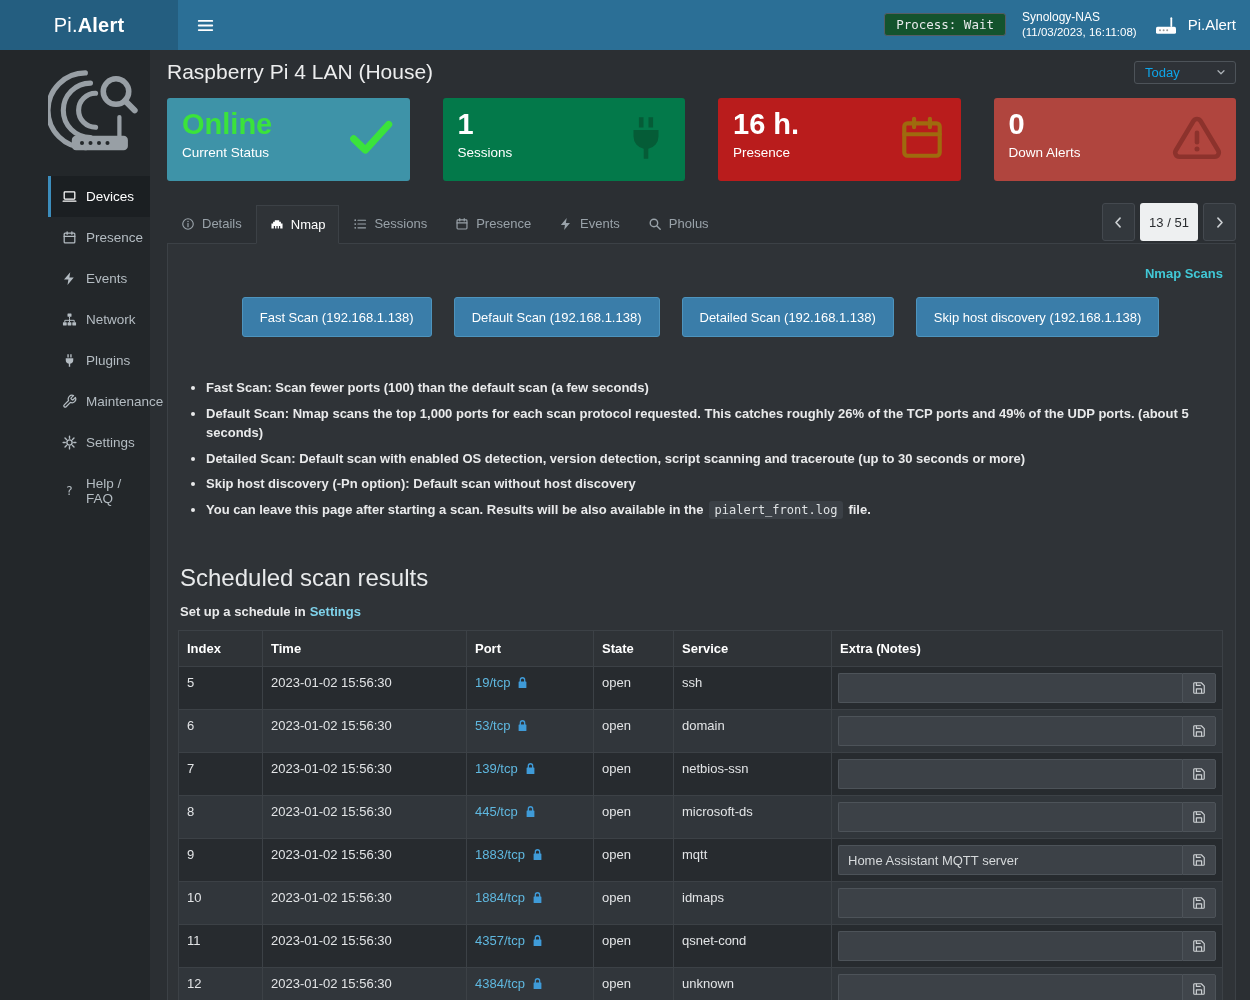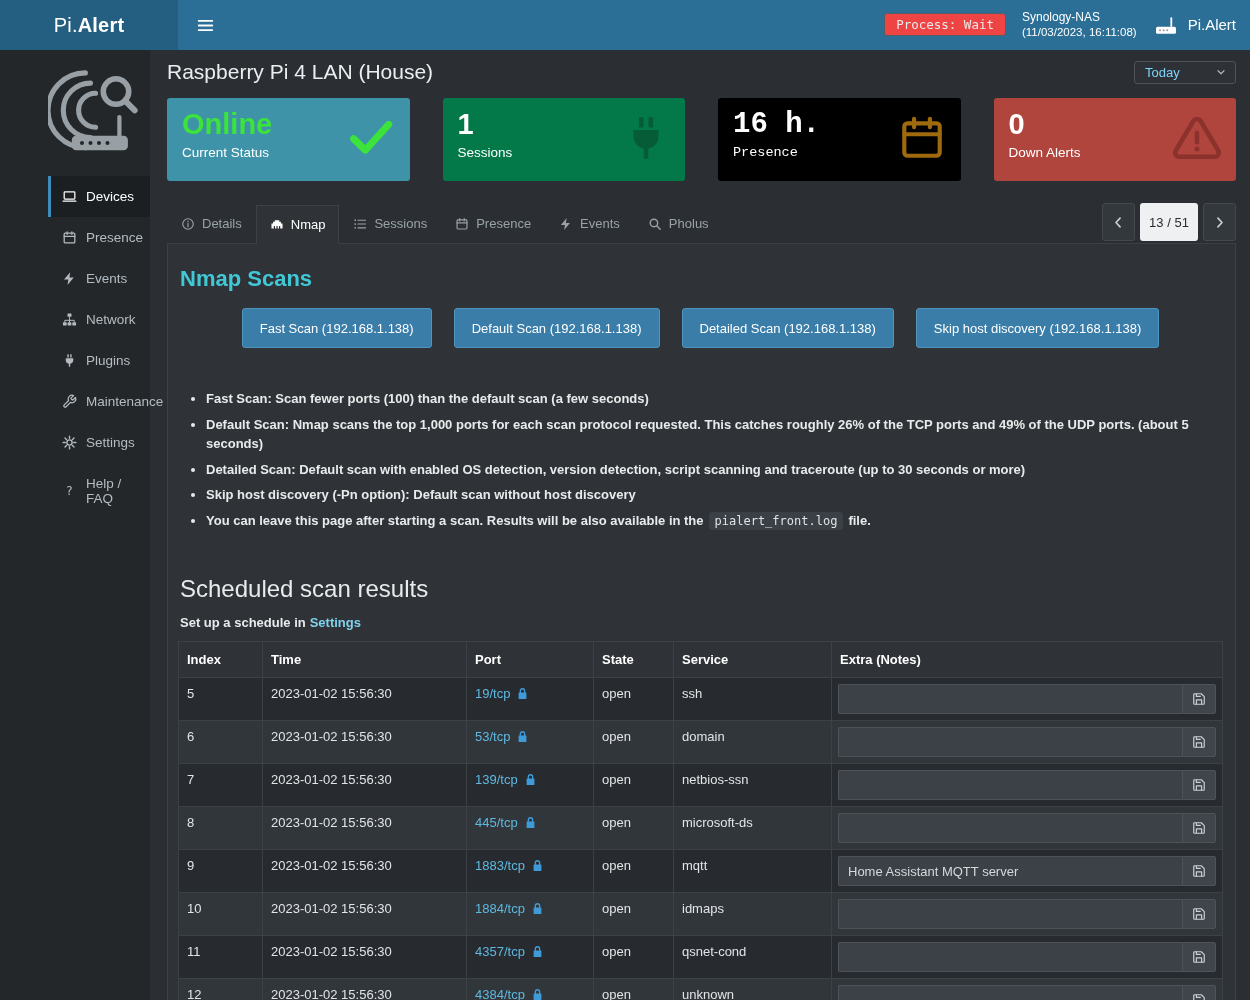--- a/index.html
+++ b/index.html
@@ -18,21 +18,21 @@
   
   .header { height:50px; flex:none; display:flex; }
   .brand { width:178px; flex:none; background:#245e80; color:#fff; font-size:20px;
            display:flex; align-items:center; justify-content:center; letter-spacing:.2px; }
   .brand b { font-weight:700; }
   .navbar { flex:1; background:#2b6f96; display:flex; align-items:center; padding:0 10px 0 12px; }
   .hamburger { background:none; border:none; color:#fff; width:30px; height:32px; padding:4px; }
   .hamburger .icon { width:19px; height:19px; }
   .nav-right { margin-left:auto; display:flex; align-items:center; gap:16px; }
   .process-badge { font-family:"DejaVu Sans Mono", monospace; font-size:12.5px;
-                   background:#ef4444; border:1px solid #565d63; color:#e8eaec;
+                   background:#14532d; border:1px solid #565d63; color:#e8eaec;
                    padding:3px 11px; border-radius:3px; }
   .host-block { color:#fff; line-height:1.35; font-size:12px; }
   .host-block .ts { font-size:11.5px; }
   .nav-user { display:flex; align-items:center; gap:9px; color:#fff; font-size:15px; padding-right:4px; }
   .nav-user .icon { width:26px; height:24px; }
 
   
   .body-row { flex:1; display:flex; min-height:0; }
   .sidebar { width:150px; flex:none; background:#23272a; display:flex; flex-direction:column;padding-left:48px; }
   .logo-wrap { padding:14px 0 10px; display:flex; justify-content:center; }
@@ -40,21 +40,21 @@
   .menu-item { display:flex; align-items:center; gap:9px; padding:13px 11px;
                color:#b4bcc2; font-size:13.5px; cursor:pointer; border-left:3px solid transparent; }
   .menu-item .icon { width:15px; height:15px; flex:none; }
   .menu-item.active { background:#1b1f22; color:#fff; border-left-color:#3c8dbc; }
 
   
   .main { flex:1; min-width:0; padding:8px 14px 0 17px; overflow:hidden; }
   .page-head { display:flex; align-items:center; justify-content:space-between; margin:2px 0 14px; }
   .page-title { font-size:21px; font-weight:400; color:#ecedee; margin:0; }
   .select { display:flex; align-items:center; justify-content:space-between; width:102px; height:23px;
-            background:#2e3237; border:1px solid #4d5359; border-radius:3px; color:#7dd3fc;
+            background:#2e3237; border:1px solid #4d5359; border-radius:3px; color:#0ea5e9;
             padding:0 8px 0 10px; cursor:pointer; }
   .select .icon { width:12px; height:12px; color:#aeb4b9; }
 
   
   .cards { display:flex; gap:33px; }
   .card { flex:1; height:83px; border-radius:3px; padding:11px 15px; position:relative; color:#fff; overflow:hidden; }
   .card-value { font-size:29px; font-weight:700; line-height:1.1; }
   .card-label { font-size:13.5px; margin-top:4px; }
   .card-icon { position:absolute; right:14px; top:15px; width:50px; height:50px; }
 
@@ -67,21 +67,21 @@
   .tab.active { background:#2f3337; color:#fff; border-color:#3c4146; border-bottom-color:#2f3337; margin-bottom:-1px; }
   .pagination { display:flex; gap:5px; align-items:center; margin-left:12px; padding-bottom:2px; }
   .page-btn { width:33px; height:38px; background:#33383d; border:1px solid #44494f; border-radius:3px;
               color:#ccd0d3; display:flex; align-items:center; justify-content:center; }
   .page-btn .icon { width:15px; height:15px; }
   .page-indicator { min-width:58px; height:38px; background:#eef0f1; color:#2a2d30; font-weight:400;
                     display:flex; align-items:center; justify-content:center; border-radius:3px; padding:0 8px; }
 
   
   .tab-panel { background:#2f3337; border:1px solid #3c4146; border-top:none; padding:20px 12px 36px 10px; }
-  .nmap-heading { color:#41c8d6; font-size:22px; font-weight:700; margin:2px 0 16px 2px; }
+  .nmap-heading { color:#41c8d6; font-size:13px; font-weight:700; margin:2px 0 16px 2px;text-align:right; }
   .scan-buttons { display:flex; justify-content:center; gap:22px; margin-top:15px; }
   .scan-btn { background:#3a7da9; border:1px solid #4e94bd; color:#fff; font-size:13px;
               padding:0 17px; height:40px; border-radius:3px; }
   .scan-info { margin:42px 0 0; padding-left:28px; list-style:disc; }
   .scan-info li { margin-bottom:7px; font-weight:700; color:#e9eaeb; font-size:13px; line-height:1.45; }
   .note-list { margin-top:0; }
   .note-li { color:#7fd2ea; }
   .note-li code { font-family:"DejaVu Sans Mono", monospace; background:#3b4046; color:#dfe2e4;
                   padding:2px 6px; border-radius:3px; margin:0 5px; font-size:12px; font-weight:400; }
 
@@ -341,21 +341,21 @@
               <use href="#i-check" xlink:href="#i-check"></use>
             </svg>
   </div>
           <div class="card" style="background: rgb(3, 121, 74);">
     <div class="card-value" style="color: rgb(255, 255, 255);">1</div>
     <div class="card-label">Sessions</div>
     <svg class="icon card-icon" style="color: rgb(5, 92, 55);">
               <use href="#i-plug" xlink:href="#i-plug"></use>
             </svg>
   </div>
-          <div class="card" style="background: #000000; font-family: Liberation Mono, monospace;">
+          <div class="card" style="background: #b91c1c;">
     <div class="card-value" style="color: rgb(255, 255, 255);">16 h.</div>
     <div class="card-label">Presence</div>
     <svg class="icon card-icon" style="color: rgb(159, 106, 14);">
               <use href="#i-calendar" xlink:href="#i-calendar"></use>
             </svg>
   </div>
           <div class="card" style="background: rgb(176, 69, 62);">
     <div class="card-value" style="color: rgb(255, 255, 255);">0</div>
     <div class="card-label">Down Alerts</div>
     <svg class="icon card-icon" style="color: rgb(140, 50, 44);">

